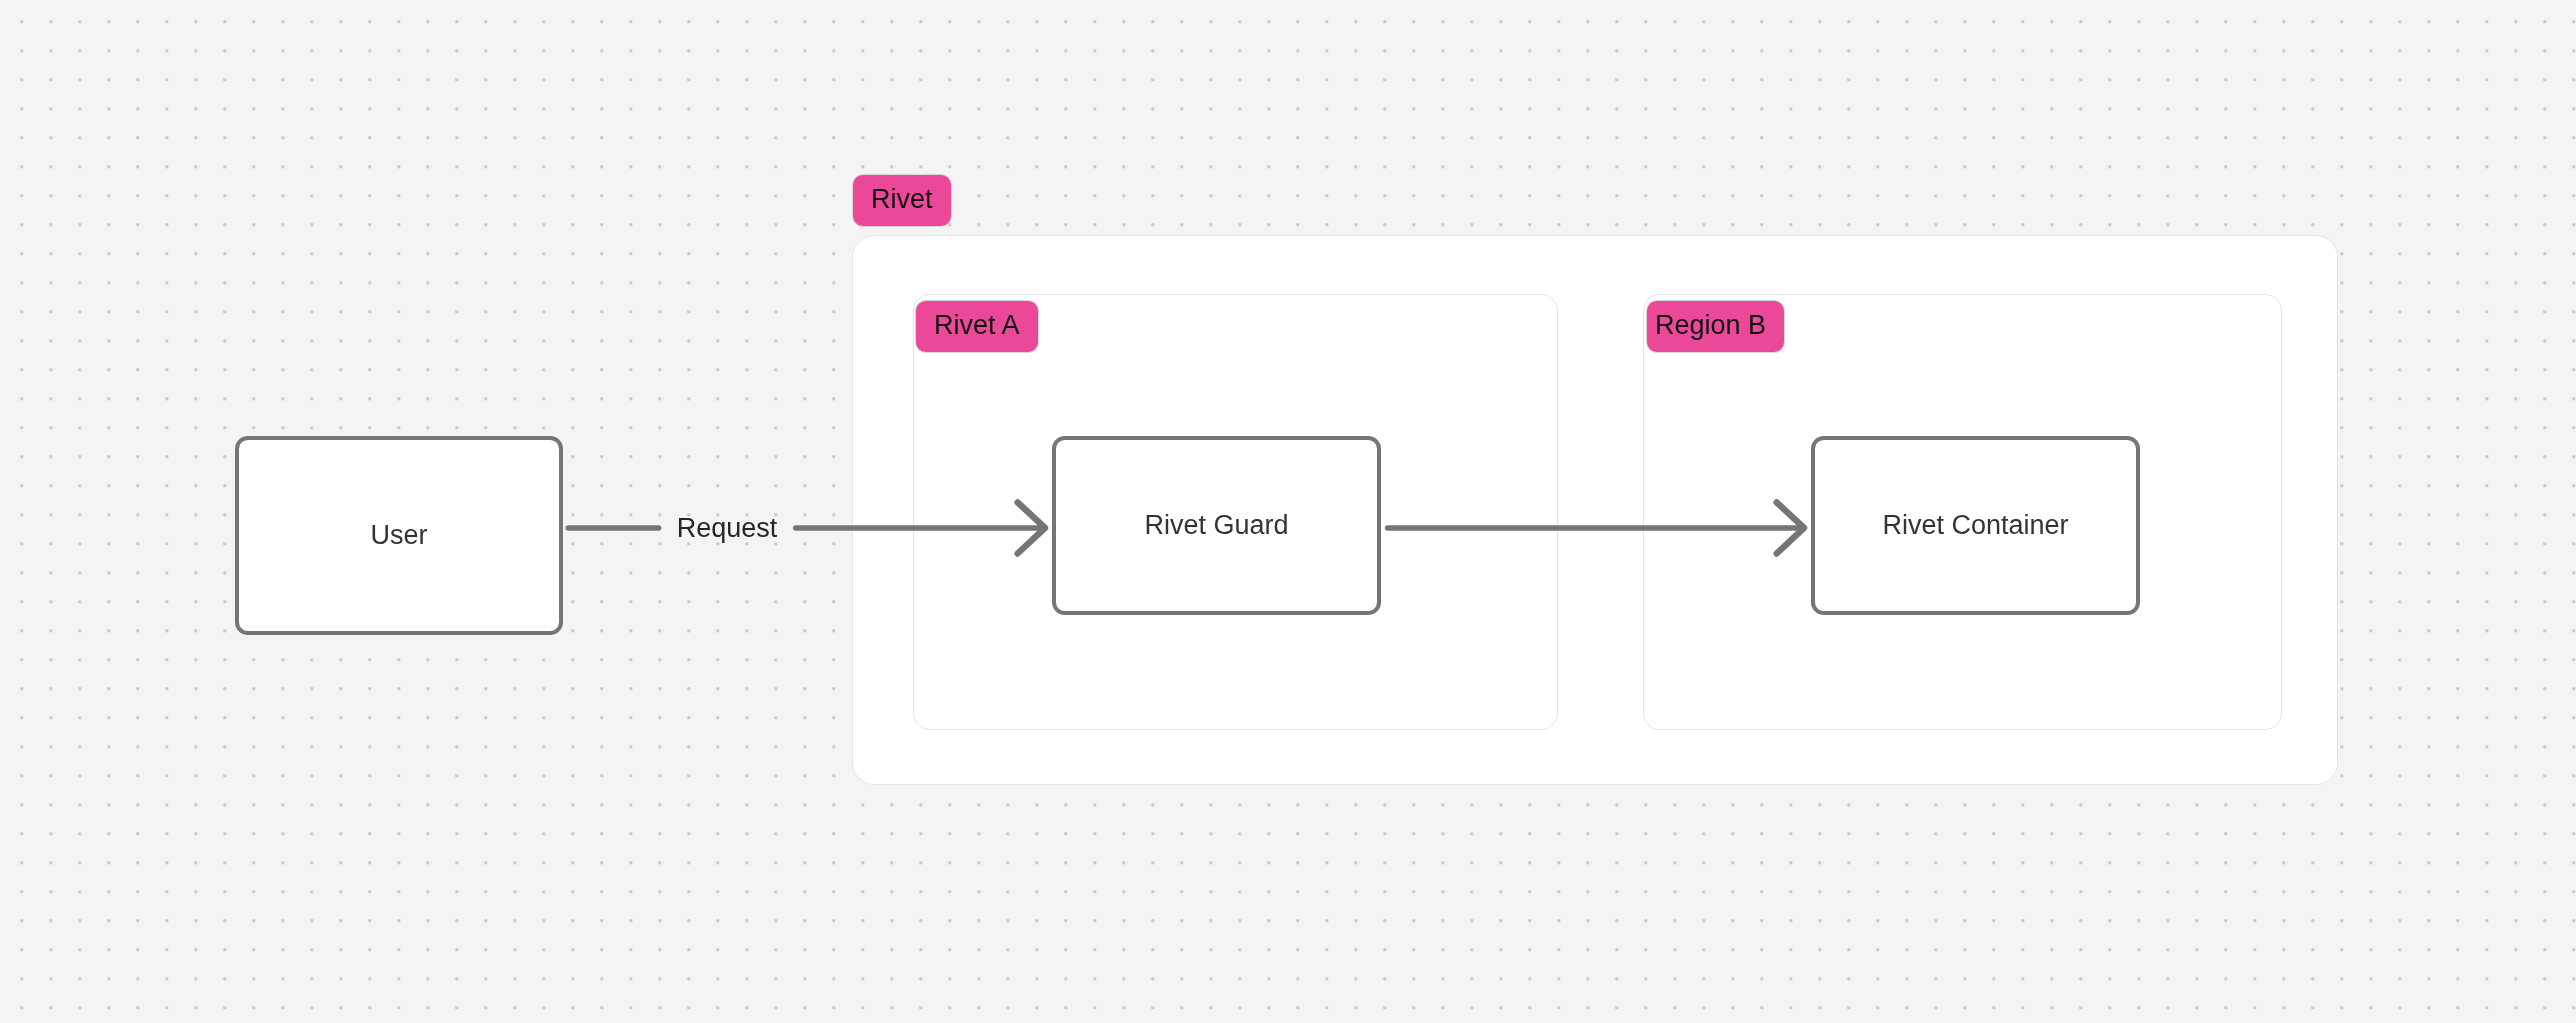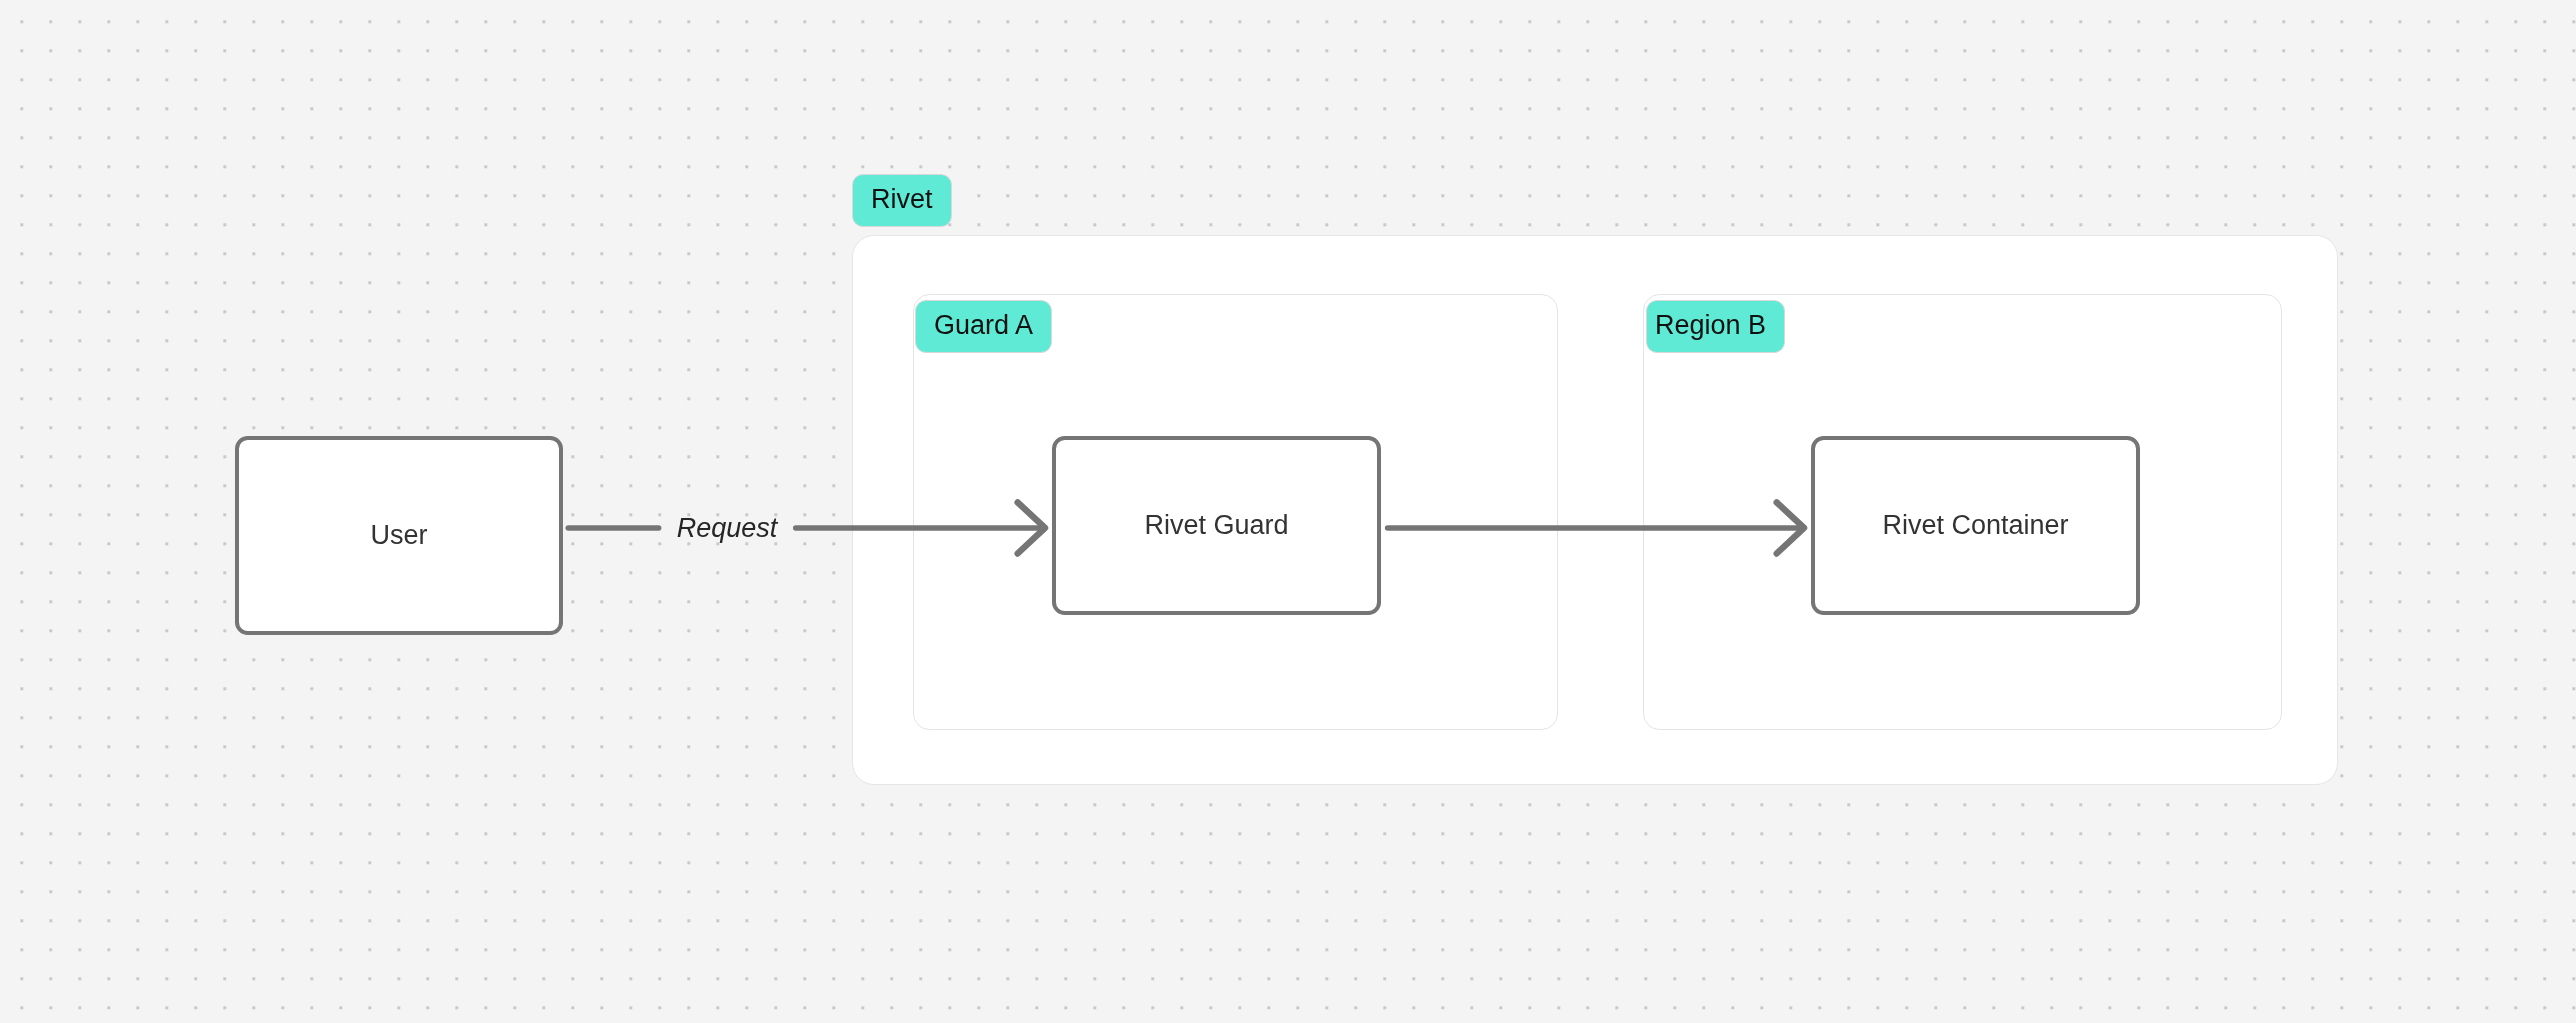--- a/index.html
+++ b/index.html
@@ -48,21 +48,21 @@
   }
   #region-a { left: 913px;  width: 645px; }
   #region-b { left: 1643px; width: 639px; }
 
   
   .group-label {
     position: absolute;
     display: inline-flex;
     align-items: center;
     justify-content: center;
-    background: #5eead4;
+    background: #ec4899;
     border: 0.9px solid #d8d8d8;
     border-radius: 11px;
     color: #111111;
     font-size: 27px;
     line-height: 1;
     padding: 11px 18px 12.8px 18px;
     white-space: nowrap;
     box-sizing: border-box;
   }
   #label-rivet    { left: 852px;  top: 174px; }
@@ -112,34 +112,34 @@
   }
 
   .edge-label {
     position: absolute;
     color: #262626;
     font-size: 27px;
     line-height: 1;
     white-space: nowrap;
     transform: translate(-50%, -50%);
   }
-  #edge-label-request { left: 727px; top: 528px; font-style: italic; }
+  #edge-label-request { left: 727px; top: 528px; }
 </style>
 </head>
 <body>
 
 <div id="canvas">
 
   <div class="group-outer" id="group-rivet"></div>
 
   <div class="group-region" id="region-a"></div>
   <div class="group-region" id="region-b"></div>
 
   <div class="group-label" id="label-rivet">Rivet</div>
-  <div class="group-label" id="label-region-a">Guard A</div>
+  <div class="group-label" id="label-region-a">Rivet A</div>
   <div class="group-label" id="label-region-b">Region B</div>
 
   <svg class="edge-svg" viewBox="0 0 2820 1120" width="2576" height="1023">
 
     <g>
       <line class="edge-line" x1="622" y1="578" x2="721" y2="578"></line>
       <line class="edge-line" x1="871" y1="578" x2="1140" y2="578"></line>
       <polyline class="edge-head" points="1114,550 1144,578 1114,606"></polyline>
     </g>
 

